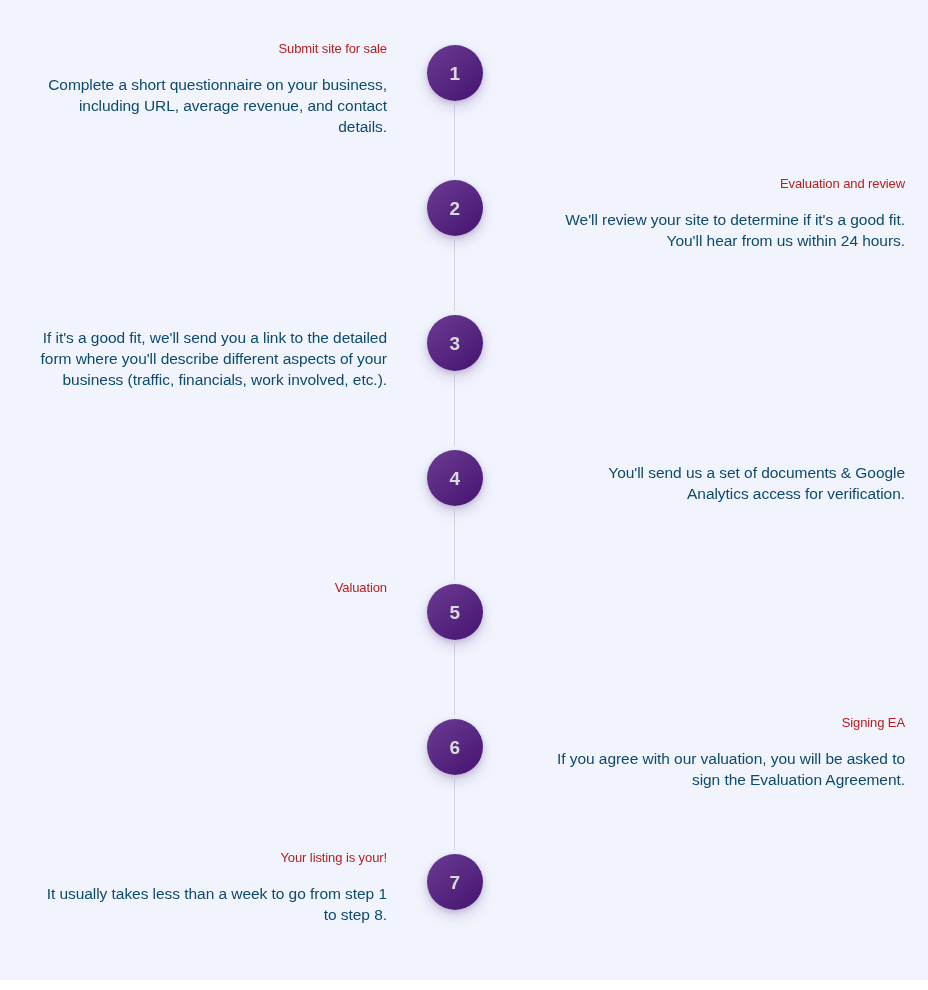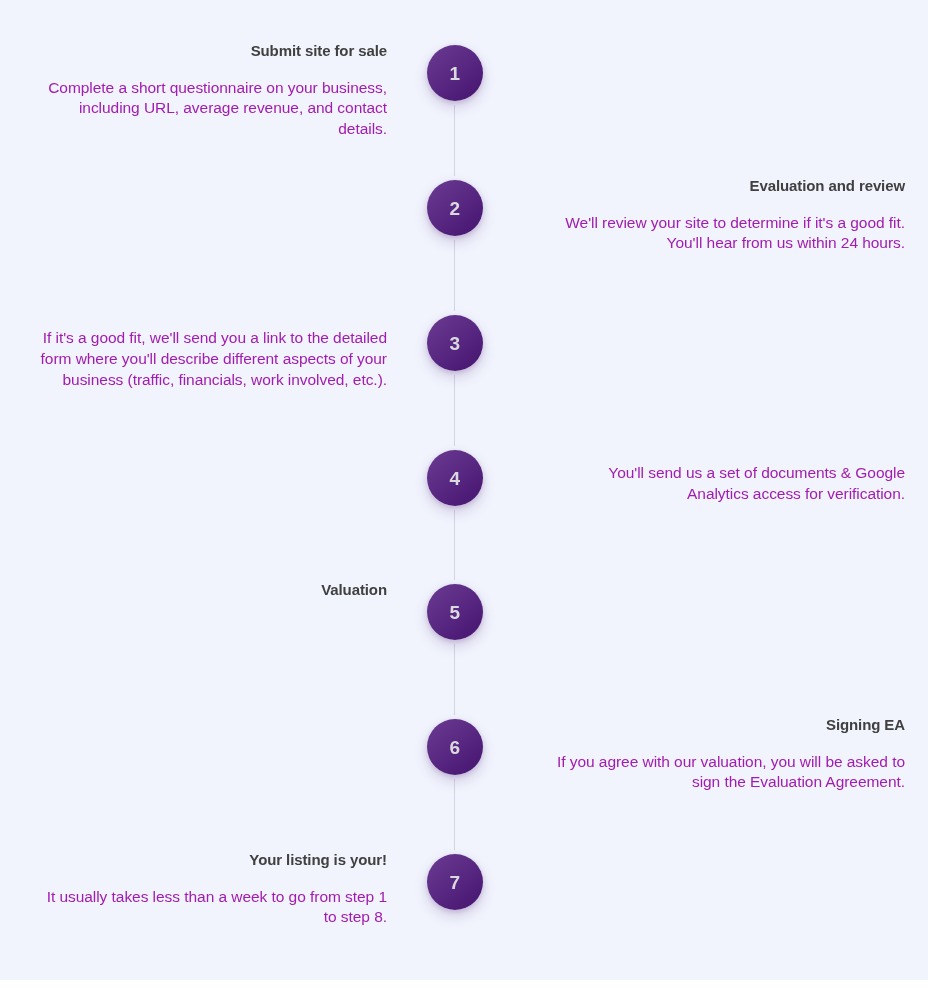--- a/index.html
+++ b/index.html
@@ -78,29 +78,29 @@
     top: -32px;
   }
 
   .panel.right {
     left: 553px;
     text-align: right;
     top: -32px;
   }
 
   .step-title {
-    color: #404040;
-    font-size: 15px;
-    font-weight: bold;
+    color: #b91c1c;
+    font-size: 13px;
+    font-weight: normal;
     line-height: 1.3;
     letter-spacing: -0.1px;
   }
 
   .step-desc {
-    color: #a21caf;
+    color: #0c4a6e;
     font-size: 15.5px;
     line-height: 1.35;
     margin-top: 17px;
     letter-spacing: -0.05px;
   }
 
   .bottom-strip {
     position: absolute;
     left: 0;
     bottom: 0;

